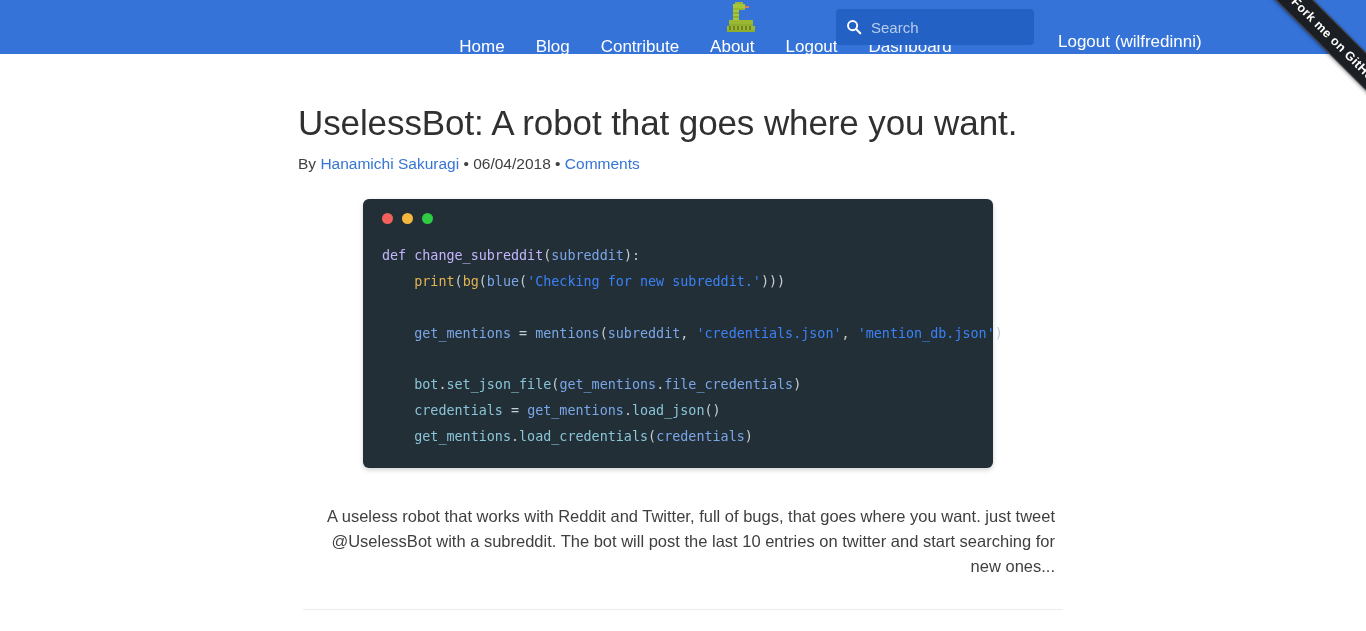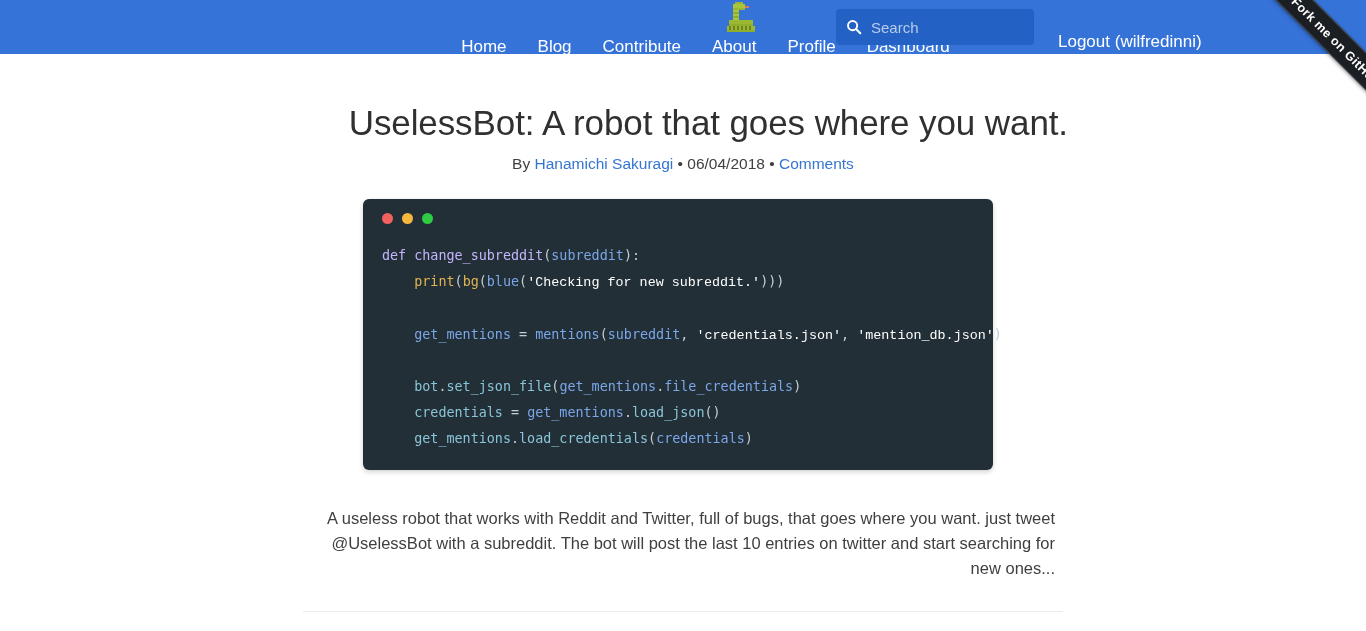--- a/index.html
+++ b/index.html
@@ -120,27 +120,26 @@
   .content {
     width: 770px;
     margin: 0 auto;
     padding-top: 48px;
   }
   .post-title {
     margin: 0;
     font-size: 35px;
     font-weight: normal;
     color: #303030;
-    text-align: right;
+    text-align: left;
     line-height: 1.2;
     letter-spacing: -0.1px;
   }
   .byline {
     margin: 11px 0 0 0;
-    text-align: center;
     font-size: 15.5px;
     color: #404040;
   }
   .byline a { color: #3575d3; text-decoration: none; }
   .byline .sep { color: #404040; }
 
   
   .code-card {
     margin: 26px 0 0 65px;
     width: 630px;
@@ -165,21 +164,21 @@
     font-family: "DejaVu Sans Mono", monospace;
     font-size: 13.4px;
     line-height: 1.93;
     color: #c5cdd3;
     white-space: pre;
   }
   .k-kw   { color: #c4b5fd; }   
   .k-fn   { color: #c4b5fd; }   
   .k-var  { color: #7aa6e8; }   
   .k-call { color: #e0b352; }   
-  .k-str  { color: #ffffff; font-family: Liberation Mono, monospace; }   
+  .k-str  { color: #3b82f6; }   
   .k-pun  { color: #c5cdd3; }   
   .k-mtd  { color: #89c4d8; }   
 
   
   .summary {
     margin: 36px 0 0 5px;
     width: 752px;
     font-size: 16.5px;
     line-height: 1.52;
     color: #3f3f3f;
@@ -220,21 +219,21 @@
       <rect x="12" y="13" width="1" height="2" fill="#6f8420"></rect>
       <rect x="1" y="15" width="14" height="1" fill="#8fae2b"></rect>
     </svg>
   </a>
 
   <div class="nav-links">
     <a class="nav-link" href="#">Home</a>
     <a class="nav-link" href="#">Blog</a>
     <a class="nav-link" href="#">Contribute</a>
     <a class="nav-link" href="#">About</a>
-    <a class="nav-link" href="#">Profile</a>
+    <a class="nav-link" href="#">Logout</a>
     <a class="nav-link" href="#">Dashboard</a>
   </div>
 
   <div class="search-wrap">
     <svg class="search-icon" viewBox="0 0 16 16">
       <circle cx="6.6" cy="6.6" r="4.6" fill="none" stroke="#ffffff" stroke-width="1.9"></circle>
       <line x1="10.2" y1="10.2" x2="14.3" y2="14.3" stroke="#ffffff" stroke-width="2.1" stroke-linecap="round"></line>
     </svg>
     <input class="search-input" type="text" placeholder="Search" style="">
   </div>

